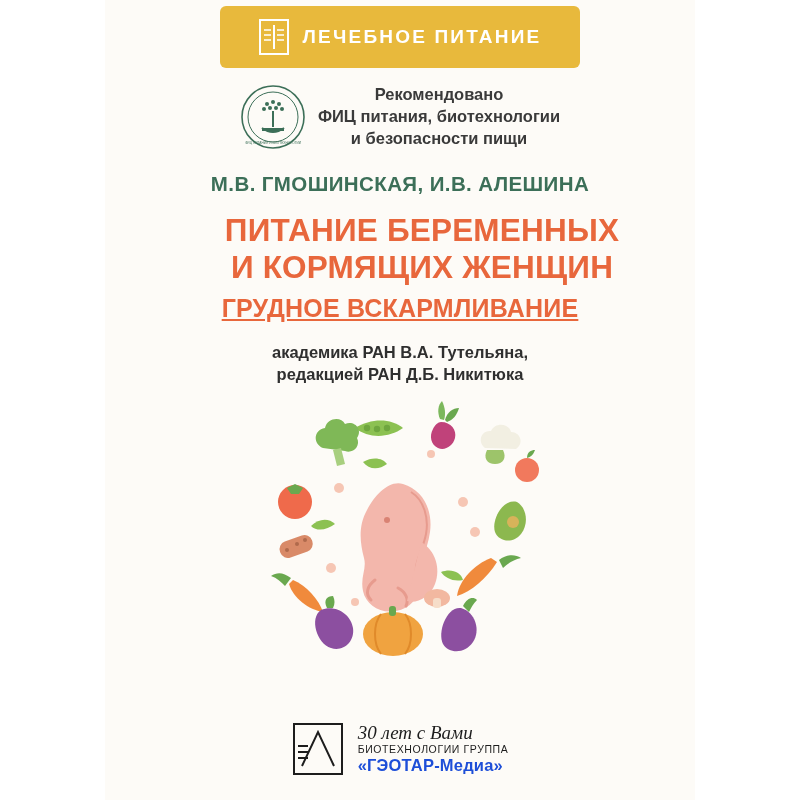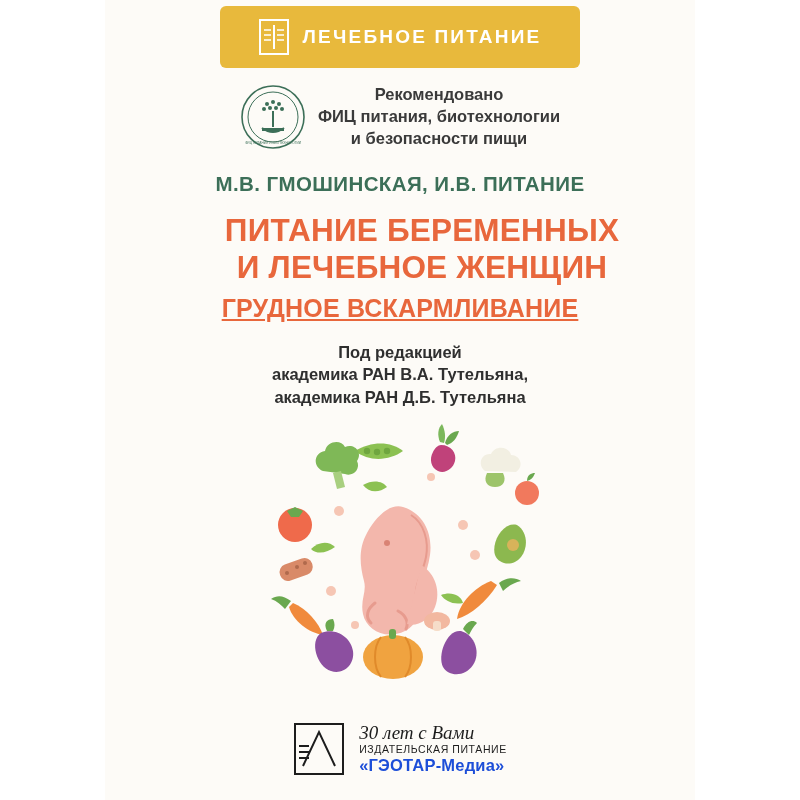--- a/index.html
+++ b/index.html
@@ -208,32 +208,31 @@
           <text x="33" y="60" font-size="3.2" fill="#3c6f58" text-anchor="middle" font-family="Liberation Sans, sans-serif">ФИЦ ПИТАНИЯ И БИОТЕХНОЛОГИИ</text>
         </svg>
       </span>
       <span class="rec-lines">
         <div>Рекомендовано</div>
         <div>ФИЦ питания, биотехнологии</div>
         <div>и безопасности пищи</div>
       </span>
     </div>
 
-    <div class="authors">М.В. ГМОШИНСКАЯ, И.В. ПИТАНИЕ</div>
+    <div class="authors">М.В. ГМОШИНСКАЯ, И.В. АЛЕШИНА</div>
 
     <div class="title">
       <div>ПИТАНИЕ БЕРЕМЕННЫХ</div>
-      <div>И ЛЕЧЕБНОЕ ЖЕНЩИН</div>
+      <div>И КОРМЯЩИХ ЖЕНЩИН</div>
     </div>
     <div class="subtitle">ГРУДНОЕ ВСКАРМЛИВАНИЕ</div>
 
     <div class="editors">
-      <div>Под редакцией</div>
       <div>академика РАН В.А. Тутельяна,</div>
-      <div>академика РАН Д.Б. Тутельяна</div>
+      <div>редакцией РАН Д.Б. Никитюка</div>
     </div>
 
     <div class="illustration">
       <svg viewBox="0 0 330 265" width="330" height="265">
 
         <g>
           <path d="M168 92
                    c20 6 30 26 27 48
                    c-3 22 -14 36 -12 50
                    c2 14 -6 26 -22 29
@@ -344,19 +343,19 @@
     <div class="publisher">
       <span class="pub-mark">
         <svg viewBox="0 0 52 54" width="52" height="54">
           <rect x="2" y="2" width="48" height="50" fill="none" stroke="#1d1d1d" stroke-width="2"></rect>
           <path d="M10 44 L26 10 L42 44" fill="none" stroke="#1d1d1d" stroke-width="2"></path>
           <path d="M6 24 h10 M6 30 h10 M6 36 h10" stroke="#1d1d1d" stroke-width="2"></path>
         </svg>
       </span>
       <span class="pub-text">
         <span class="pub-years">30 лет с Вами</span>
-        <span class="pub-group">ИЗДАТЕЛЬСКАЯ ПИТАНИЕ</span>
+        <span class="pub-group">БИОТЕХНОЛОГИИ ГРУППА</span>
         <span class="pub-name">«ГЭОТАР-Медиа»</span>
       </span>
     </div>
 
   </div>
 </div>
 
 </body></html>

